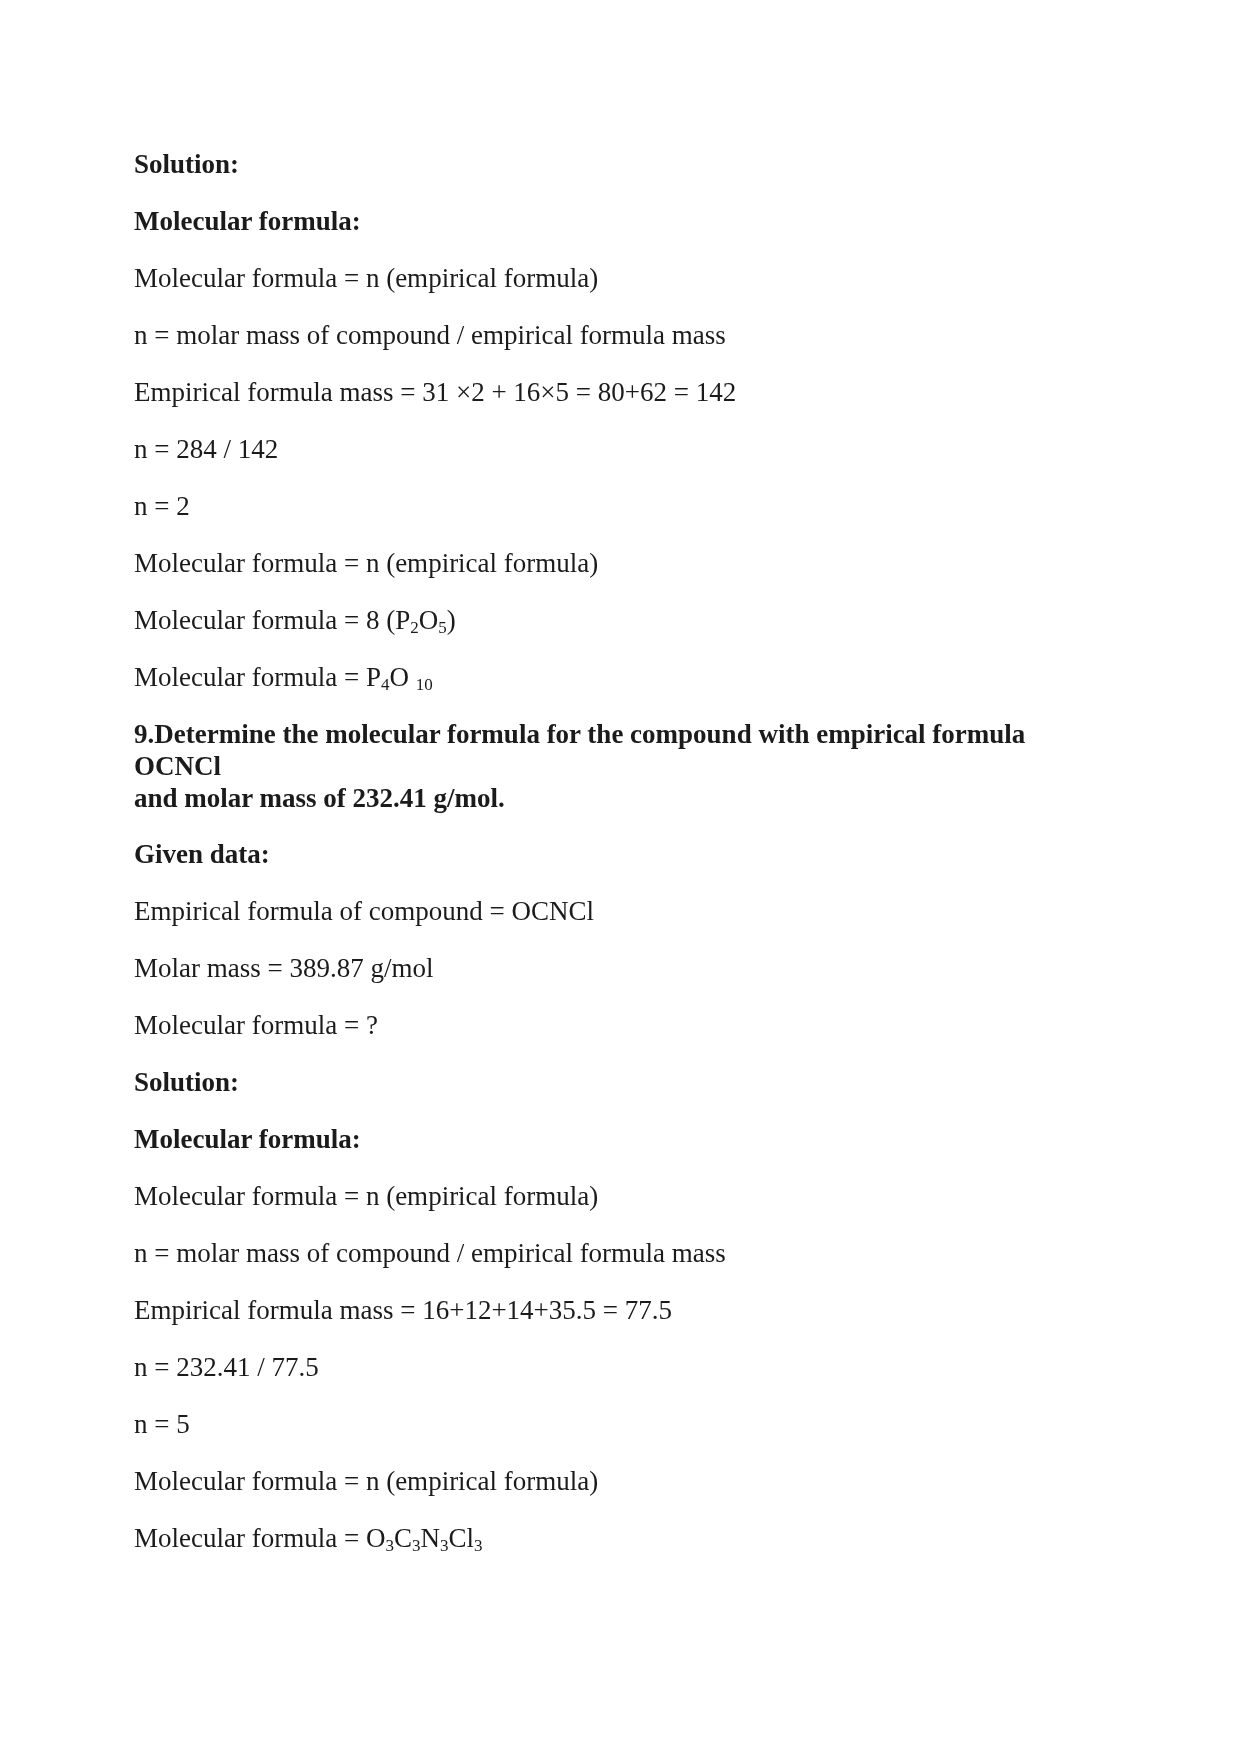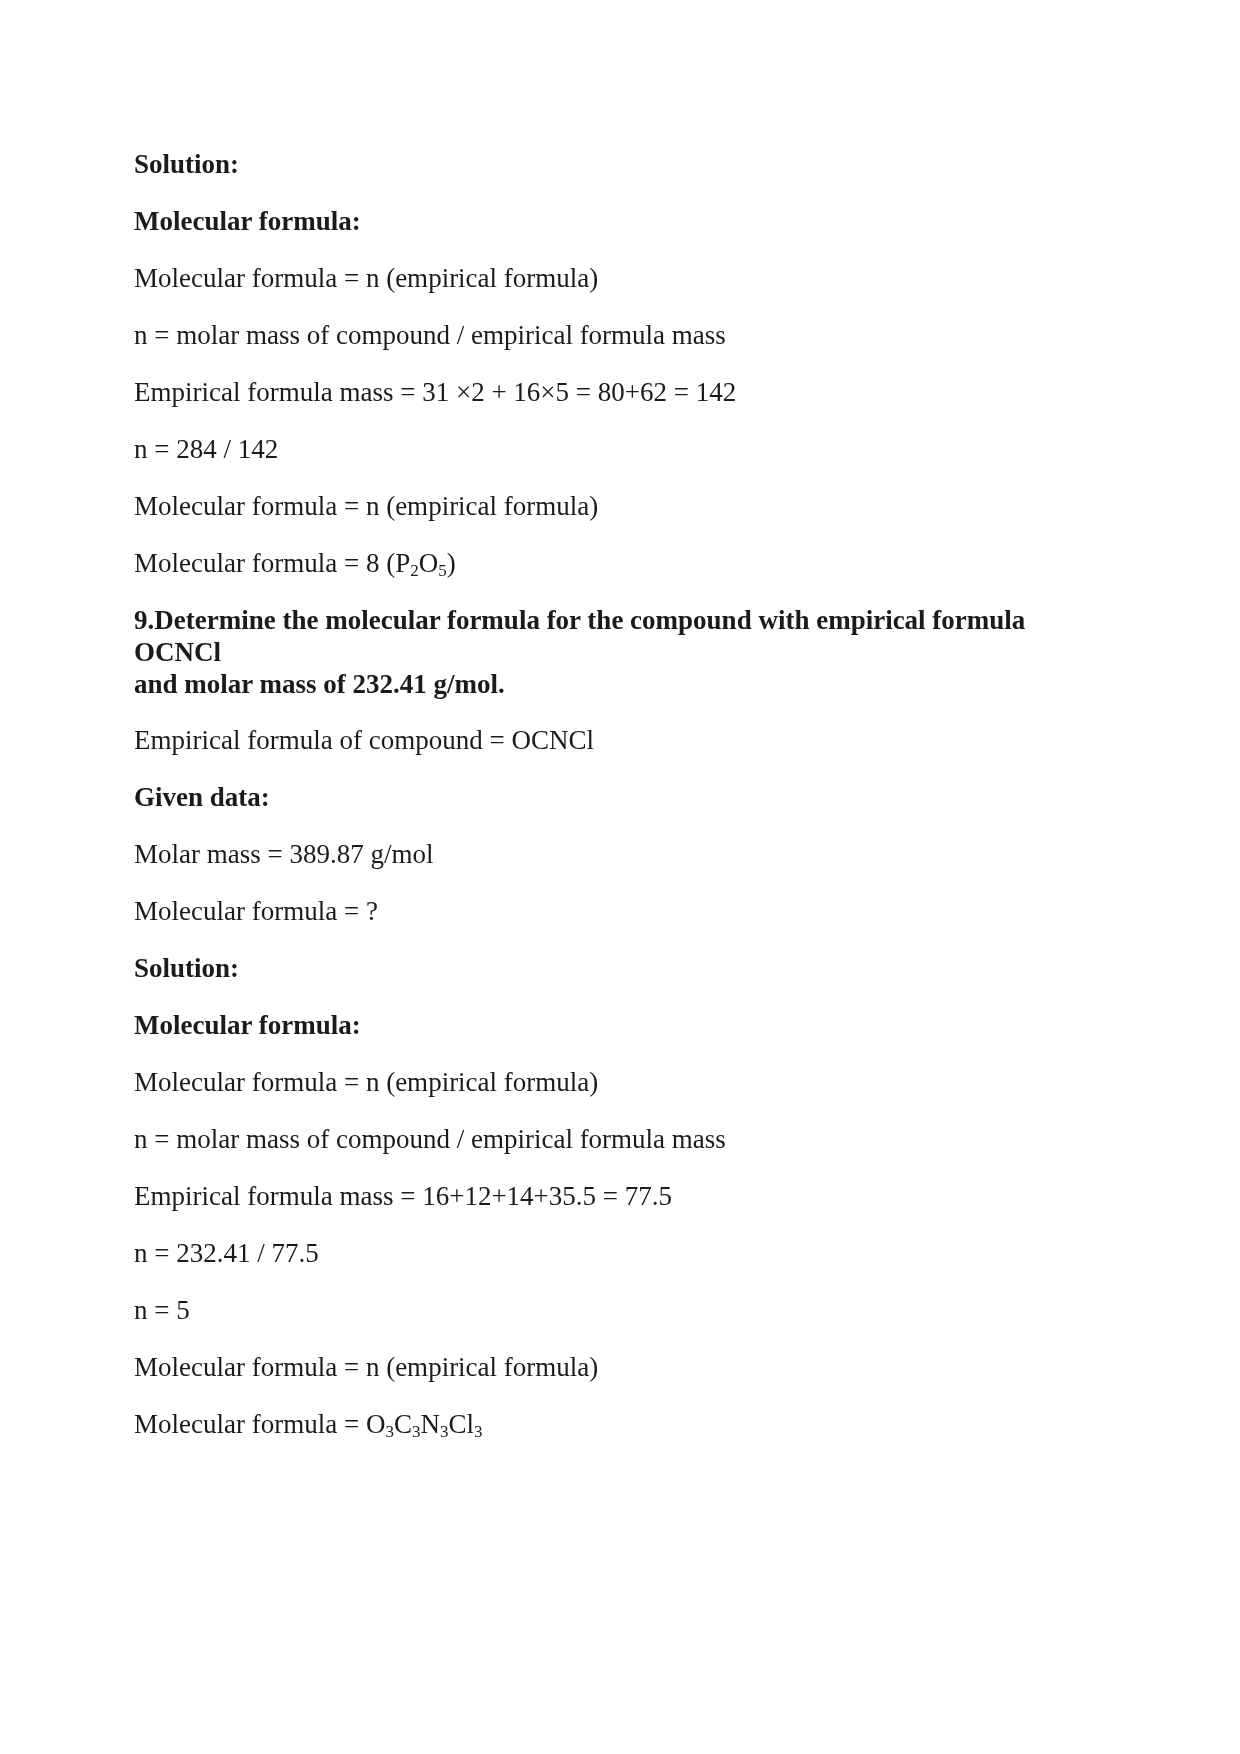--- a/index.html
+++ b/index.html
@@ -47,25 +47,27 @@
 <body>
 
 <div class="doc">
   <div>
       <p class="para bold"><span>Solution:</span></p>
       <p class="para bold"><span>Molecular formula:</span></p>
       <p class="para text"><span>Molecular formula = n (empirical formula)</span></p>
       <p class="para text"><span>n = molar mass of compound / empirical formula mass</span></p>
       <p class="para text"><span>Empirical formula mass = 31 ×2 + 16×5 = 80+62 = 142</span></p>
       <p class="para text"><span>n = 284 / 142</span></p>
+      <p class="para text"><span>n = 2</span></p>
       <p class="para text"><span>Molecular formula = n (empirical formula)</span></p>
       <p class="para text"><span>Molecular formula = 8 (P</span><sub>2</sub><span>O</span><sub>5</sub><span>)</span></p>
+      <p class="para text"><span>Molecular formula = P</span><sub>4</sub><span>O </span><sub>10</sub></p>
       <p class="para heading"><span>9.Determine the molecular formula for the compound with empirical formula OCNCl</span><br><span>and molar mass of 232.41 g/mol.</span></p>
+      <p class="para bold"><span>Given data:</span></p>
       <p class="para text"><span>Empirical formula of compound = OCNCl</span></p>
-      <p class="para bold"><span>Given data:</span></p>
       <p class="para text"><span>Molar mass = 389.87 g/mol</span></p>
       <p class="para text"><span>Molecular formula = ?</span></p>
       <p class="para bold"><span>Solution:</span></p>
       <p class="para bold"><span>Molecular formula:</span></p>
       <p class="para text"><span>Molecular formula = n (empirical formula)</span></p>
       <p class="para text"><span>n = molar mass of compound / empirical formula mass</span></p>
       <p class="para text"><span>Empirical formula mass = 16+12+14+35.5 = 77.5</span></p>
       <p class="para text"><span>n = 232.41 / 77.5</span></p>
       <p class="para text"><span>n = 5</span></p>
       <p class="para text"><span>Molecular formula = n (empirical formula)</span></p>

